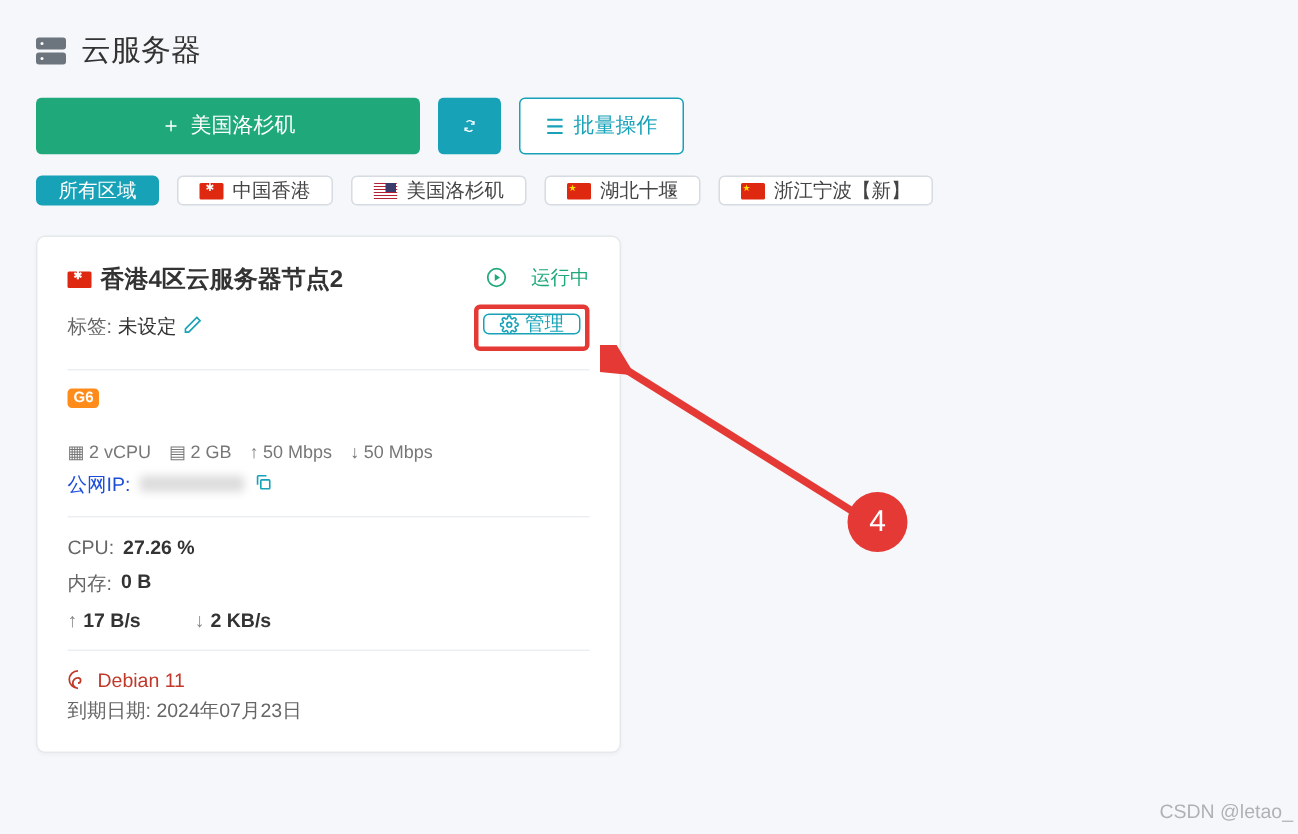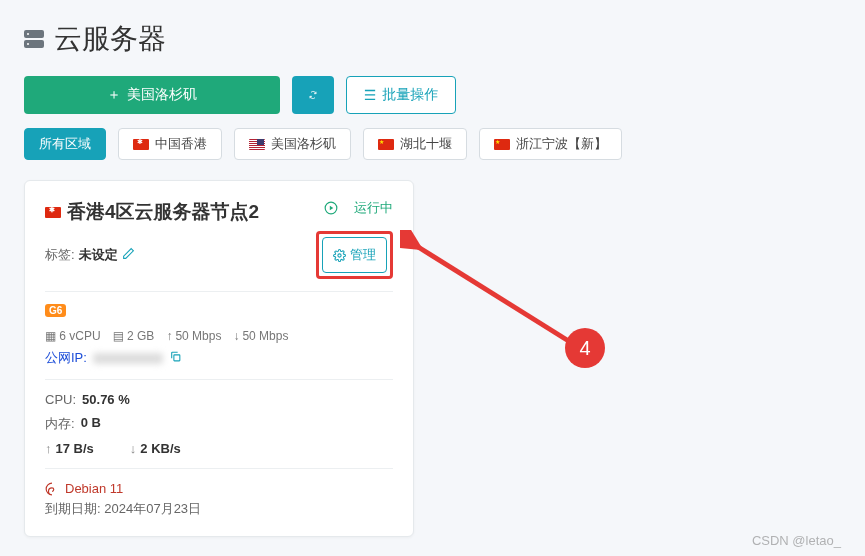--- a/index.html
+++ b/index.html
@@ -2,66 +2,66 @@
 <html><head>
 <meta charset="utf-8">
 <style>
 * { margin: 0; padding: 0; box-sizing: border-box; }
 body { font-family: -apple-system, "Helvetica Neue", Arial, sans-serif; background: #f5f7fa; width: 865px; height: 556px; position: relative; overflow: hidden; }
 .page { padding: 20px 24px; }
 .page-header { display: flex; align-items: center; gap: 10px; margin-bottom: 18px; }
 .server-icon { width: 20px; height: 18px; display: flex; flex-direction: column; justify-content: space-between; }
 .server-icon span { display: block; height: 8px; background: #6c757d; border-radius: 2px; position: relative; }
 .server-icon span::after { content: ""; position: absolute; left: 3px; top: 3px; width: 2px; height: 2px; background: #fff; border-radius: 50%; }
-.page-header h1 { font-size: 28px; font-weight: 500; color: #333; }
+.page-header h1 { font-size: 20px; font-weight: 500; color: #333; }
 .toolbar { display: flex; gap: 12px; margin-bottom: 14px; }
 .btn { display: inline-flex; align-items: center; justify-content: center; gap: 6px; height: 38px; border-radius: 4px; font-size: 14px; cursor: pointer; border: 1px solid transparent; padding: 0 16px; }
 .btn-buy { background: #1fa97a; color: #fff; width: 256px; font-weight: 500; }
 .btn-refresh { background: #17a2b8; color: #fff; width: 42px; }
 .btn-batch { background: #fff; color: #17a2b8; border: 1px solid #17a2b8; width: 110px; }
 .regions { display: flex; gap: 12px; margin-bottom: 20px; }
-.region { display: inline-flex; align-items: center; gap: 6px; height: 32px; padding: 0 14px; border-radius: 4px; font-size: 13px; cursor: pointer; background: #fff; border: 1px solid #d6dce1; color: #444; }
+.region { display: inline-flex; align-items: center; gap: 6px; height: 20px; padding: 0 14px; border-radius: 4px; font-size: 13px; cursor: pointer; background: #fff; border: 1px solid #d6dce1; color: #444; }
 .region.active { background: #17a2b8; color: #fff; border-color: #17a2b8; }
 .flag { width: 16px; height: 11px; display: inline-block; border-radius: 1px; }
 .flag-hk { background: #de2910; position: relative; }
 .flag-hk::after { content: "✱"; color: #fff; font-size: 7px; position: absolute; left: 4px; top: -1px; }
 .flag-us { background: linear-gradient(#b22234 50%, #fff 50%); background-size: 100% 2px; position: relative; }
 .flag-us::before { content: ""; position: absolute; width: 7px; height: 6px; background: #3c3b6e; }
 .flag-cn { background: #de2910; position: relative; }
 .flag-cn::after { content: "★"; color: #ffde00; font-size: 6px; position: absolute; left: 1px; top: -1px; }
 .card { background: #fff; border: 1px solid #e5e9ec; border-radius: 6px; padding: 18px 20px; width: 390px; box-shadow: 0 1px 3px rgba(0,0,0,0.04); }
 .card-head { display: flex; justify-content: space-between; align-items: flex-start; margin-bottom: 6px; }
-.card-title { display: flex; align-items: center; gap: 6px; font-size: 19px; font-weight: 600; color: #333; }
+.card-title { display: flex; align-items: center; gap: 6px; font-size: 16px; font-weight: 600; color: #333; }
 .status { display: flex; align-items: center; gap: 16px; font-size: 13px; color: #1fa97a; }
 .status-dot { width: 14px; height: 14px; }
 .row { display: flex; justify-content: space-between; align-items: center; margin-bottom: 6px; }
 .label-row { font-size: 13px; color: #666; display: flex; align-items: center; gap: 4px; }
 .blurred { display: inline-block; width: 50px; height: 11px; background: #ddd; filter: blur(3px); border-radius: 3px; }
 .blurred-wide { width: 70px; }
-.tag-val { color: #333; font-weight: 700; }
+.tag-val { color: #333; font-weight: 400; }
 .edit-icon { color: #17a2b8; cursor: pointer; font-size: 13px; }
 .manage-wrap { border: 3px solid #e53935; padding: 3px; border-radius: 4px; }
-.btn-manage { background: #fff; border: 1px solid #17a2b8; color: #17a2b8; height: 36px; padding: 0 10px; display: inline-flex; align-items: center; gap: 4px; border-radius: 4px; font-size: 13px; cursor: pointer; }
+.btn-manage { background: #fff; border: 1px solid #17a2b8; color: #17a2b8; height: 14px; padding: 0 10px; display: inline-flex; align-items: center; gap: 4px; border-radius: 4px; font-size: 13px; cursor: pointer; }
 .divider { border: none; border-top: 1px solid #eceff1; margin: 12px 0; }
-.spec-line { display: flex; align-items: center; gap: 6px; font-size: 13px; font-weight: 600; color: #333; margin-bottom: 12px; }
+.spec-line { display: flex; align-items: center; gap: 6px; font-size: 13px; font-weight: 600; color: #333; margin-bottom: 22px; }
 .g6-badge { background: #ff8c1a; color: #fff; font-size: 10px; padding: 1px 4px; border-radius: 3px; font-weight: 600; }
 .spec-row { display: flex; gap: 12px; font-size: 12px; color: #777; margin-bottom: 6px; align-items: center; }
 .spec-item { display: flex; align-items: center; gap: 3px; }
 .ip-row { display: flex; align-items: center; gap: 6px; font-size: 13px; color: #1d4ed8; }
 .copy-icon { color: #17a2b8; cursor: pointer; }
 .metric-row { display: flex; gap: 6px; font-size: 13px; color: #666; margin-bottom: 8px; }
 .metric-val { font-weight: 600; color: #333; }
 .net-row { display: flex; gap: 36px; font-size: 13px; color: #333; font-weight: 600; }
 .net-row .arrow { color: #888; font-weight: normal; margin-right: 4px; }
 .os-row { display: flex; align-items: center; gap: 6px; font-size: 13px; color: #c0392b; margin-bottom: 4px; }
 .debian-swirl { width: 14px; height: 14px; }
 .expiry { font-size: 13px; color: #666; }
 .annotation-arrow { position: absolute; left: 400px; top: 230px; pointer-events: none; }
 .annotation-circle { position: absolute; left: 565px; top: 328px; width: 40px; height: 40px; background: #e53935; border-radius: 50%; display: flex; align-items: center; justify-content: center; color: #fff; font-size: 20px; font-weight: 500; pointer-events: none; }
-.watermark { position: absolute; right: 24px; bottom: 8px; color: rgba(120,120,120,0.55); font-size: 13px; }
+.watermark { position: absolute; right: 3px; bottom: 8px; color: rgba(120,120,120,0.55); font-size: 13px; }
 </style>
 </head>
 <body>
 
 <div class="page">
   <div class="page-header">
     <div class="server-icon">
         <span></span>
         <span></span>
       </div>
@@ -144,21 +144,21 @@
     </div>
 
     <hr class="divider">
 
     <div class="spec-line">
       <span class="g6-badge">G6</span>
     </div>
     <div class="spec-row">
       <span class="spec-item">
           <span>▦</span>
-          <span>6 vCPU</span>
+          <span>2 vCPU</span>
         </span>
       <span class="spec-item">
           <span>▤</span>
           <span>2 GB</span>
         </span>
       <span class="spec-item">
           <span>↑</span>
           <span>50 Mbps</span>
         </span>
       <span class="spec-item">
@@ -174,21 +174,21 @@
             <rect x="9" y="9" width="11" height="11" rx="1"></rect>
             <path d="M5 15V5a1 1 0 011-1h10"></path>
           </svg>
       </span>
     </div>
 
     <hr class="divider">
 
     <div class="metric-row">
       <span>CPU:</span>
-        <span class="metric-val">50.76 %</span>
+        <span class="metric-val">27.26 %</span>
     </div>
     <div class="metric-row">
       <span>内存:</span>
         <span class="metric-val">0 B</span>
     </div>
     <div class="net-row">
       <span><span class="arrow">↑</span><span>17 B/s</span></span>
       <span><span class="arrow">↓</span><span>2 KB/s</span></span>
     </div>
 

